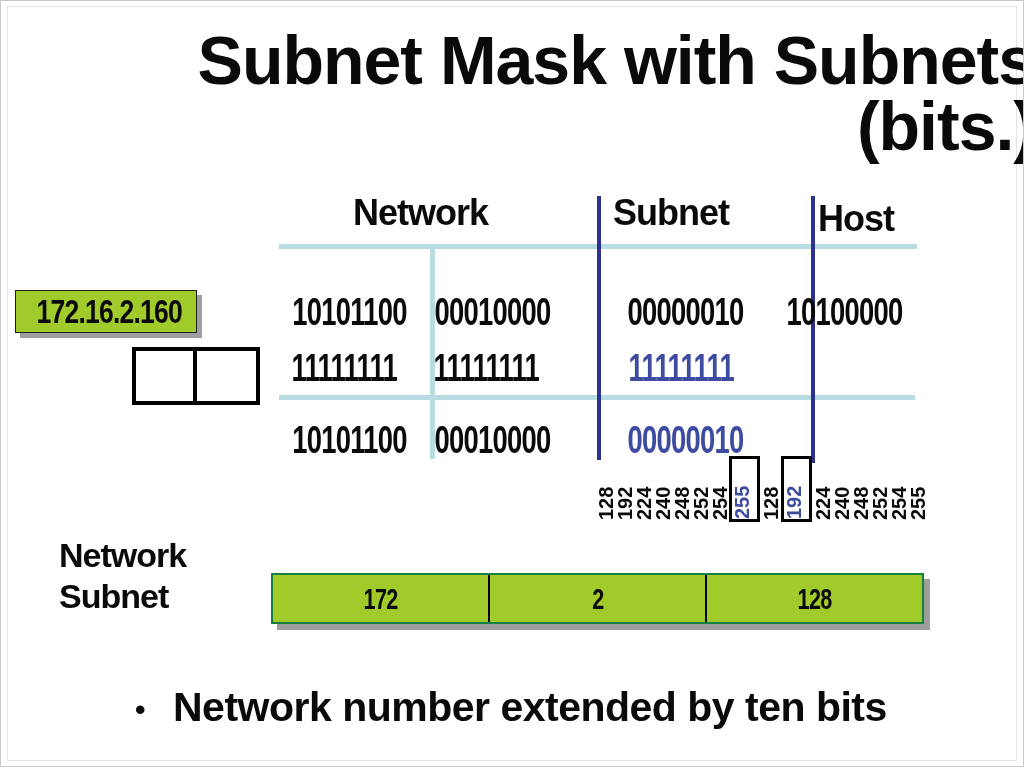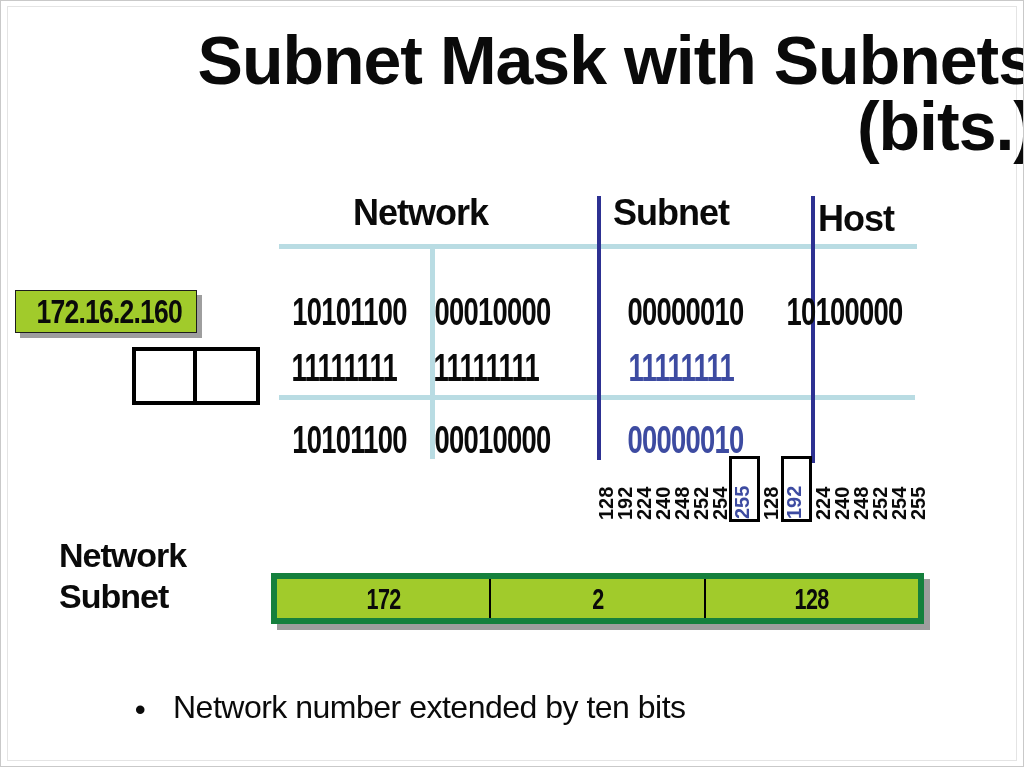--- a/index.html
+++ b/index.html
@@ -80,35 +80,35 @@
   }
   .scale-box .scale-num { position:static; width:100%; height:100%; top:0; }
 
   
   .nn-label {
     position:absolute; left:58px; top:534px;
     font-weight:bold; font-size:34px; line-height:41px; letter-spacing:-1px;
   }
   .nn-bar {
     position:absolute; left:270px; top:572px; width:653px; height:51px;
-    border:6px solid #15803d; box-shadow:6px 6px 0 #9e9e9e;
+    border:2px solid #15803d; box-shadow:6px 6px 0 #9e9e9e;
     display:flex;
   }
   .bar-cell {
     flex:1 1 0; display:flex; align-items:center; justify-content:center;
     font-weight:bold; font-size:30px; letter-spacing:-1px;
     border-right:2px solid #000;
   }
   .bar-cell:last-child { border-right:none; }
 
   
   .bullet-marker { position:absolute; left:134px; top:692px; font-weight:bold; font-size:30px; }
   .bullet-text   {
     position:absolute; left:172px; top:684px;
-    font-weight:normal; font-size:32px; line-height:44px; letter-spacing:-0.5px;
+    font-weight:bold; font-size:41px; line-height:44px; letter-spacing:-0.5px;
   }
 </style>
 </head>
 <body>
 
 <div class="slide">
   <div class="frame"></div>
 
   <div class="title">
     <div>Subnet Mask with Subnets</div>

